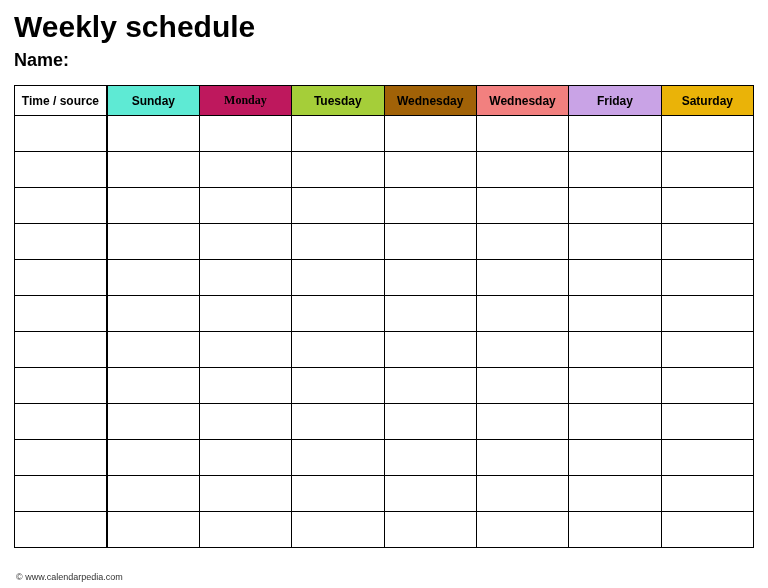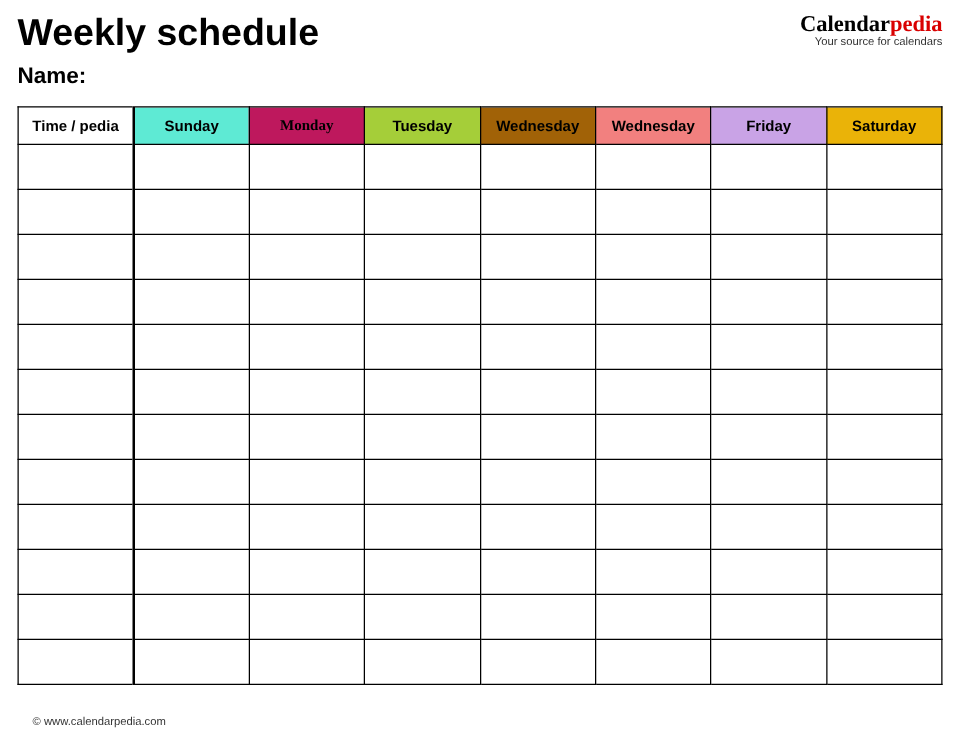--- a/index.html
+++ b/index.html
@@ -62,44 +62,38 @@
   }
   table.schedule td.time-col {
     border-right: 2.5px solid #000;
   }
   table.schedule th.time-col {
     border-right: 2.5px solid #000;
   }
   .footer {
     position: absolute;
     bottom: 6px;
-    left: 26px;
+    left: 16px;
     font-size: 9px;
     color: #333;
   }
 </style>
 </head>
 <body>
 
 <div class="header-row">
   <div class="title">Weekly schedule</div>
-  <div class="brand">
-    <div class="brand-name">
-      <span class="p1">Calendar</span><span class="p2">pedia</span>
-    </div>
-    <div class="brand-tag">Your source for calendars</div>
-  </div>
 </div>
 
 <div class="name-row">Name:</div>
 
 <table class="schedule">
   <thead>
     <tr id="header-row">
-        <th class="time-col">Time / pedia</th>
+        <th class="time-col">Time / source</th>
         <th style="background: #5eead4;">Sunday</th>
         <th style="background: #be185d; font-family: Liberation Serif, serif;">Monday</th>
         <th style="background: rgb(165, 206, 57);">Tuesday</th>
         <th style="background: #a16207;">Wednesday</th>
         <th style="background: rgb(242, 128, 127);">Wednesday</th>
         <th style="background: rgb(201, 163, 230);">Friday</th>
         <th style="background: #eab308;">Saturday</th>
       </tr>
   </thead>
   <tbody id="body-rows">

